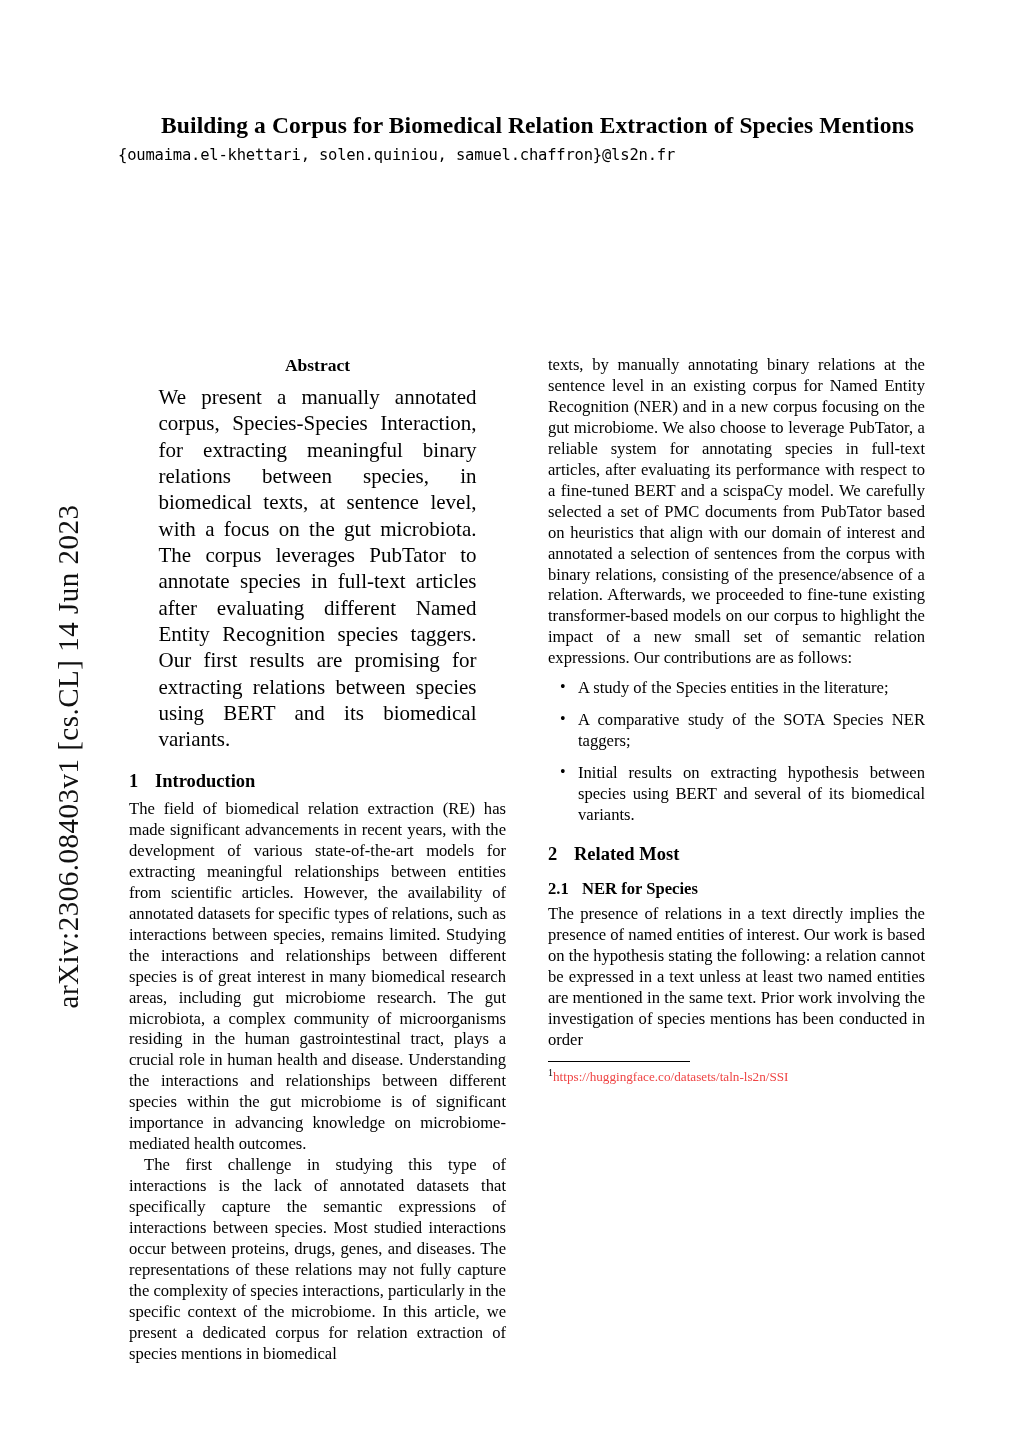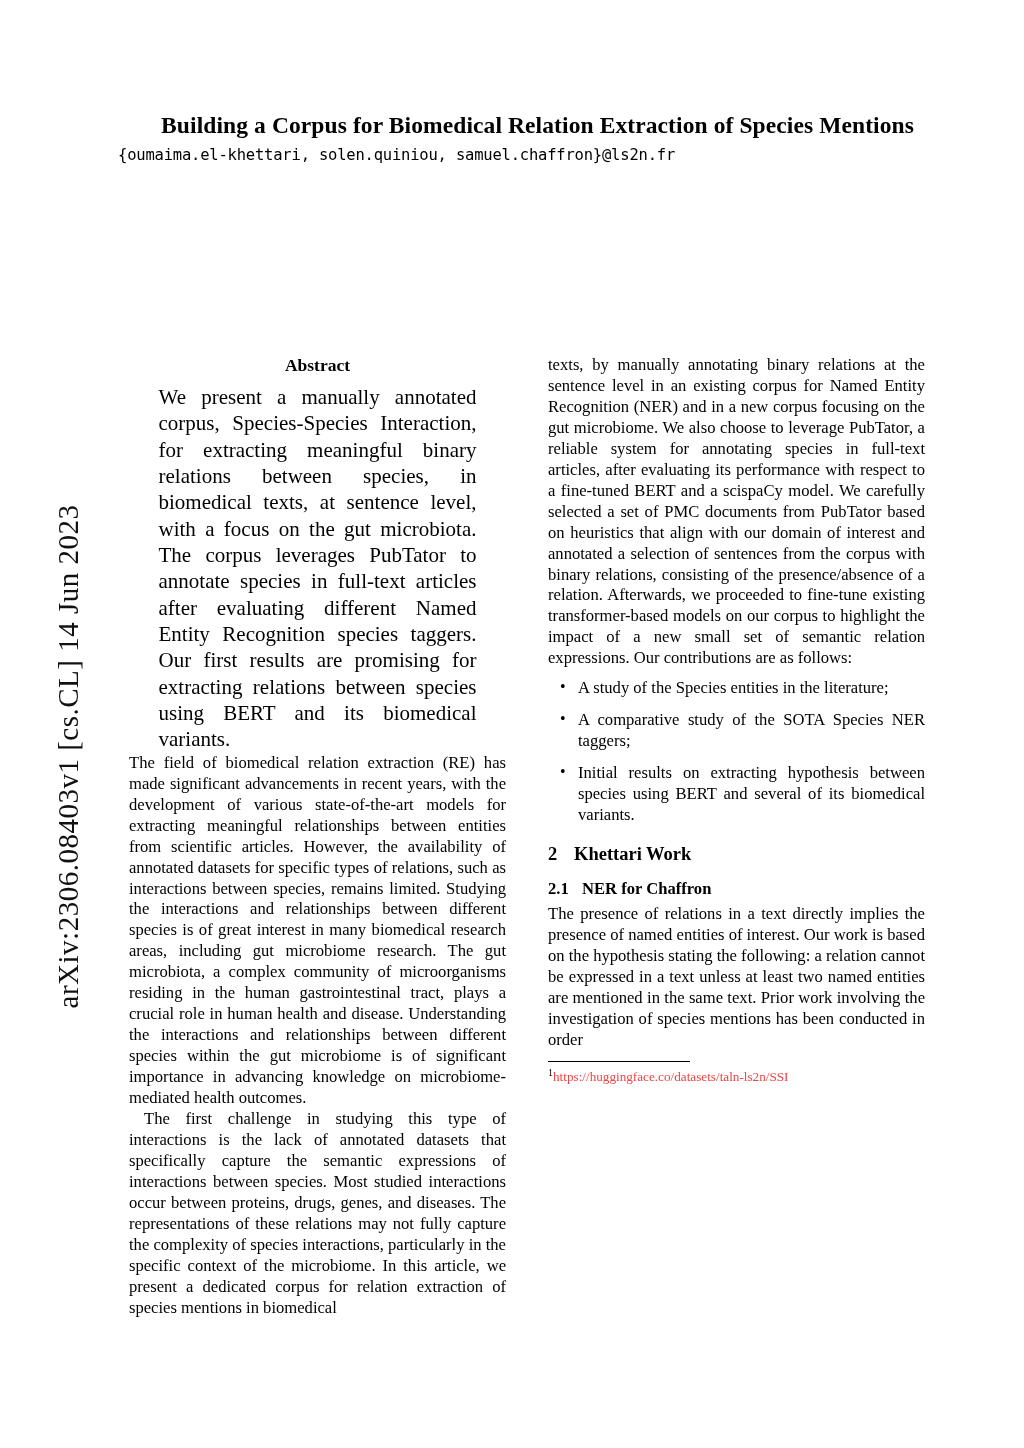--- a/index.html
+++ b/index.html
@@ -174,40 +174,43 @@
     <div class="title">Building a Corpus for Biomedical Relation Extraction of Species Mentions</div>
     <div class="emails">{oumaima.el-khettari, solen.quiniou, samuel.chaffron}@ls2n.fr</div>
   </div>
 
   <div class="columns">
 
     <div class="col col-left">
       <div class="abstract-head">Abstract</div>
       <div class="abstract-body">We present a manually annotated corpus, Species-Species Interaction, for extracting meaningful binary relations between species, in biomedical texts, at sentence level, with a focus on the gut microbiota. The corpus leverages PubTator to annotate species in full-text articles after evaluating different Named Entity Recognition species taggers. Our first results are promising for extracting relations between species using BERT and its biomedical variants.</div>
 
+      <h2 class="section">
+        <span class="sec-num">1</span><span>Introduction</span>
+      </h2>
 
       <p>The field of biomedical relation extraction (RE) has made significant advancements in recent years, with the development of various state-of-the-art models for extracting meaningful relationships between entities from scientific articles. However, the availability of annotated datasets for specific types of relations, such as interactions between species, remains limited. Studying the interactions and relationships between different species is of great interest in many biomedical research areas, including gut microbiome research. The gut microbiota, a complex community of microorganisms residing in the human gastrointestinal tract, plays a crucial role in human health and disease. Understanding the interactions and relationships between different species within the gut microbiome is of significant importance in advancing knowledge on microbiome-mediated health outcomes.</p>
       <p class="indent">The first challenge in studying this type of interactions is the lack of annotated datasets that specifically capture the semantic expressions of interactions between species. Most studied interactions occur between proteins, drugs, genes, and diseases. The representations of these relations may not fully capture the complexity of species interactions, particularly in the specific context of the microbiome. In this article, we present a dedicated corpus for relation extraction of species mentions in biomedical</p>
     </div>
 
     <div class="col col-right">
       <p>texts, by manually annotating binary relations at the sentence level in an existing corpus for Named Entity Recognition (NER) and in a new corpus focusing on the gut microbiome. We also choose to leverage PubTator, a reliable system for annotating species in full-text articles, after evaluating its performance with respect to a fine-tuned BERT and a scispaCy model. We carefully selected a set of PMC documents from PubTator based on heuristics that align with our domain of interest and annotated a selection of sentences from the corpus with binary relations, consisting of the presence/absence of a relation. Afterwards, we proceeded to fine-tune existing transformer-based models on our corpus to highlight the impact of a new small set of semantic relation expressions. Our contributions are as follows:</p>
 
       <ul class="contrib">
         <li><span>A study of the Species entities in the literature;</span></li>
         <li><span>A comparative study of the SOTA Species NER taggers;</span></li>
         <li><span>Initial results on extracting hypothesis between species using BERT and several of its biomedical variants.</span></li>
       </ul>
 
       <h2 class="section">
-        <span class="sec-num">2</span><span>Khettari Work</span>
+        <span class="sec-num">2</span><span>Related Most</span>
       </h2>
 
       <h3 class="subsection">
-        <span class="sub-num">2.1</span><span>NER for Chaffron</span>
+        <span class="sub-num">2.1</span><span>NER for Species</span>
       </h3>
 
       <p>The presence of relations in a text directly implies the presence of named entities of interest. Our work is based on the hypothesis stating the following: a relation cannot be expressed in a text unless at least two named entities are mentioned in the same text. Prior work involving the investigation of species mentions has been conducted in order</p>
 
       <div class="footnote-rule"></div>
       <div class="footnote"><span class="fn-mark">1</span><span class="fn-link">https://huggingface.co/datasets/taln-ls2n/SSI</span></div>
     </div>
 
   </div>
 </div>

